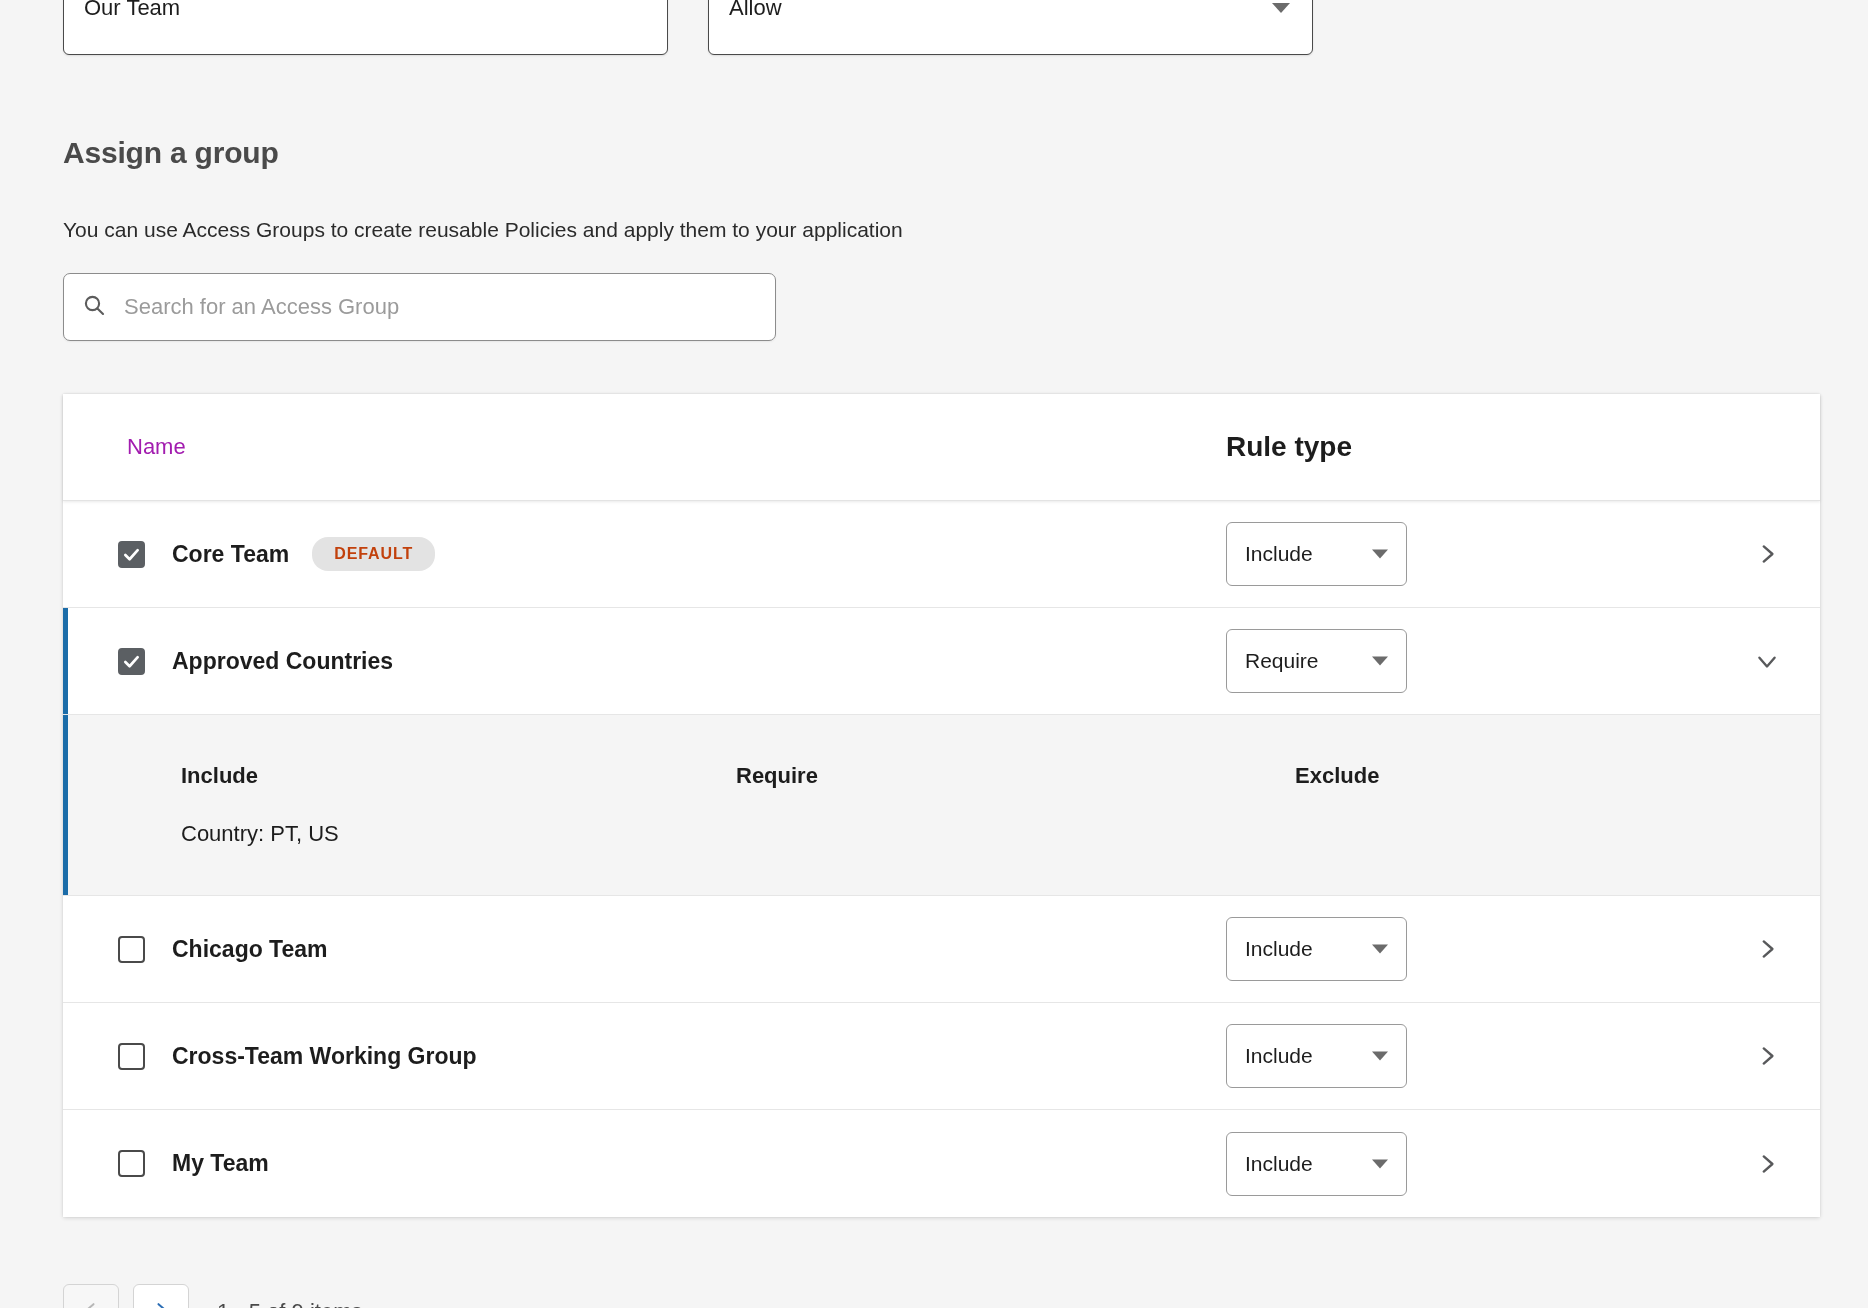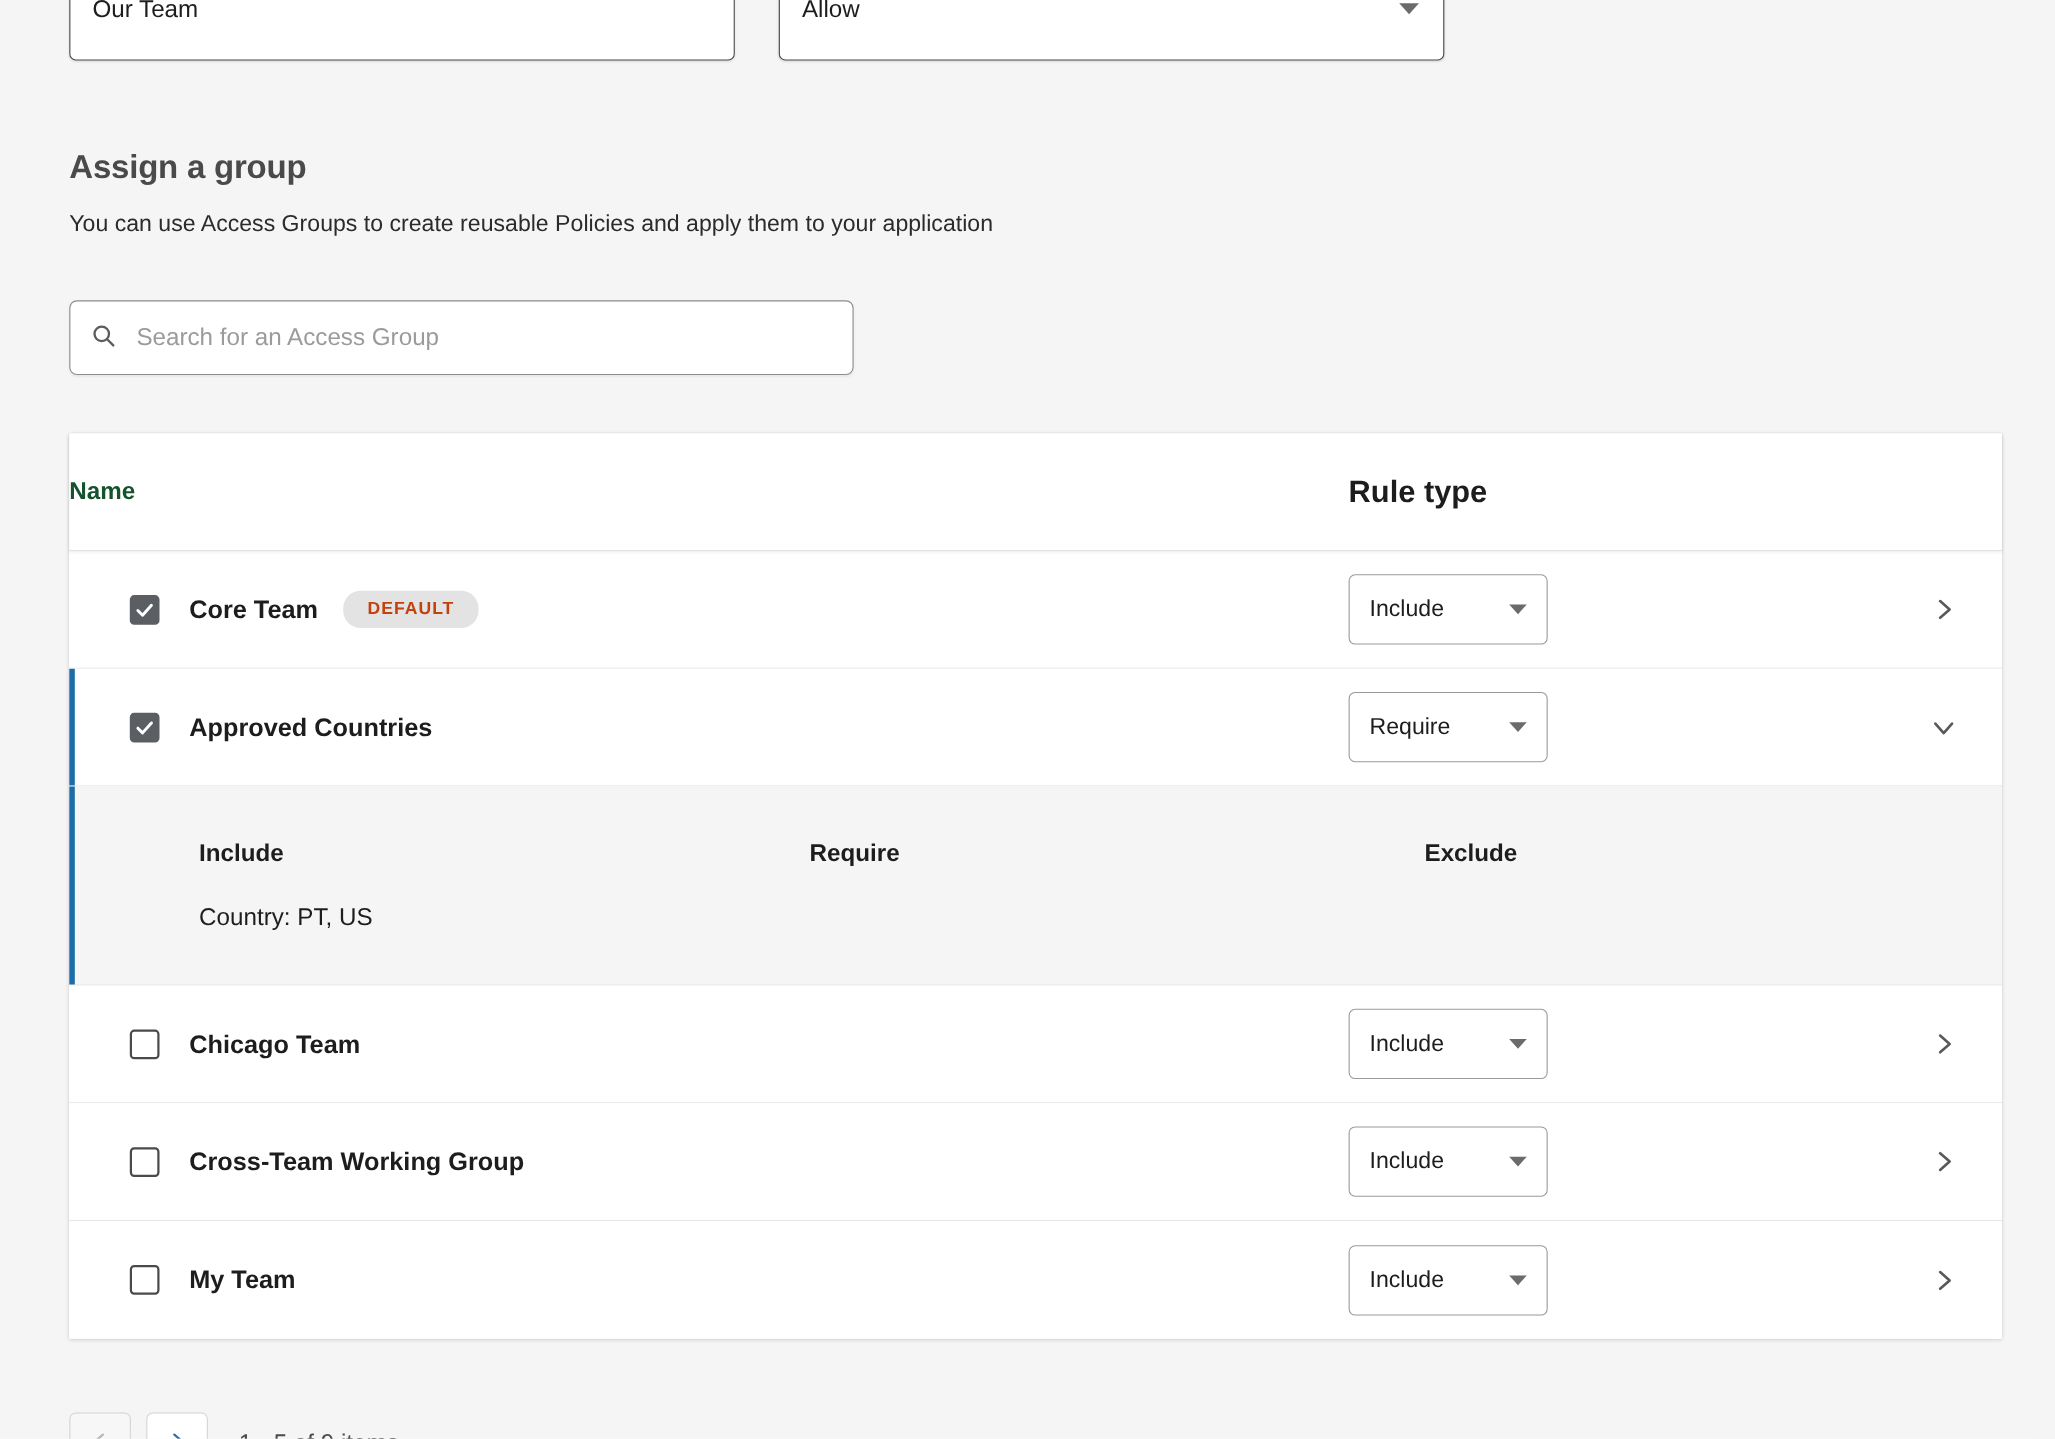--- a/index.html
+++ b/index.html
@@ -73,21 +73,21 @@
     left: 63px;
     top: 136px;
     font-size: 30px;
     font-weight: bold;
     color: #4a4a4a;
     letter-spacing: -0.2px;
   }
   .section-sub {
     position: absolute;
     left: 63px;
-    top: 192px;
+    top: 218px;
     font-size: 21px;
     color: #2b2b2b;
   }
 
   
   .search-box {
     position: absolute;
     left: 63px;
     top: 273px;
     width: 713px;
@@ -129,21 +129,21 @@
   .thead {
     display: flex;
     align-items: center;
     height: 107px;
     background: #ffffff;
     border-bottom: 1px solid #e3e3e3;
     box-shadow: 0 1px 3px rgba(0,0,0,0.09);
     position: relative;
     z-index: 2;
   }
-  .th-name { font-size: 22px; font-weight: bold; color: #14532d; }
+  .th-name { padding-left: 64px; font-size: 22px; font-weight: normal; color: #a21caf; }
   .th-rule { position: absolute; left: 1163px; font-size: 28px; font-weight: bold; color: #1d1d1d; }
 
   .row {
     position: relative;
     display: flex;
     align-items: center;
     height: 107px;
     background: #ffffff;
     border-bottom: 1px solid #e6e6e6;
   }

